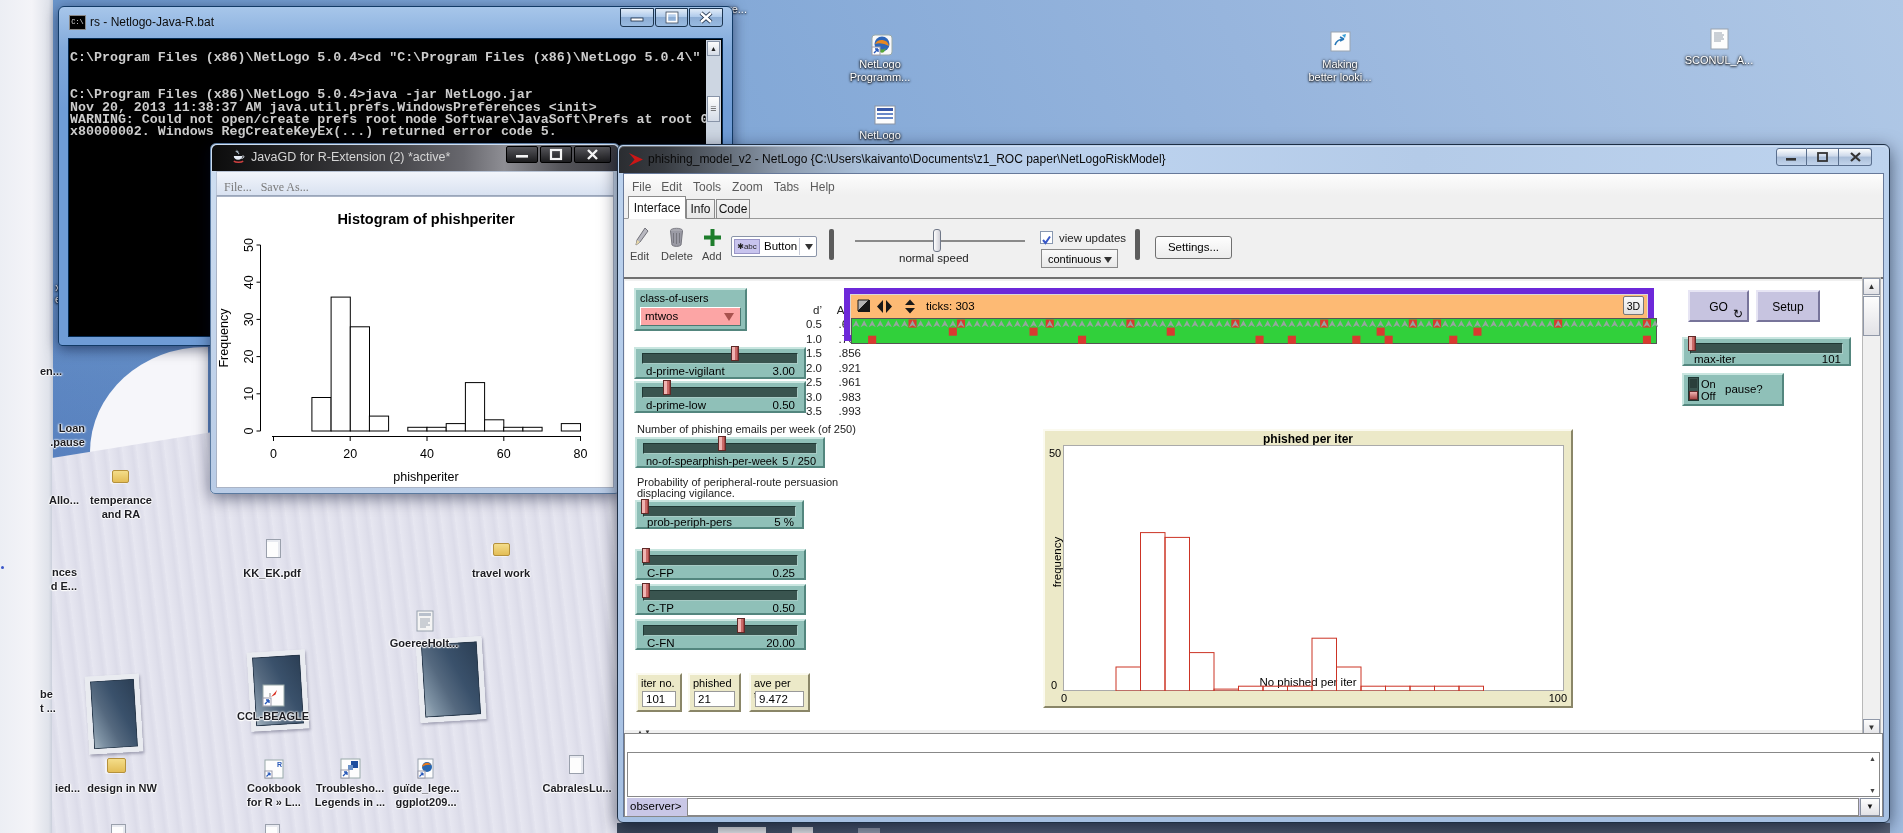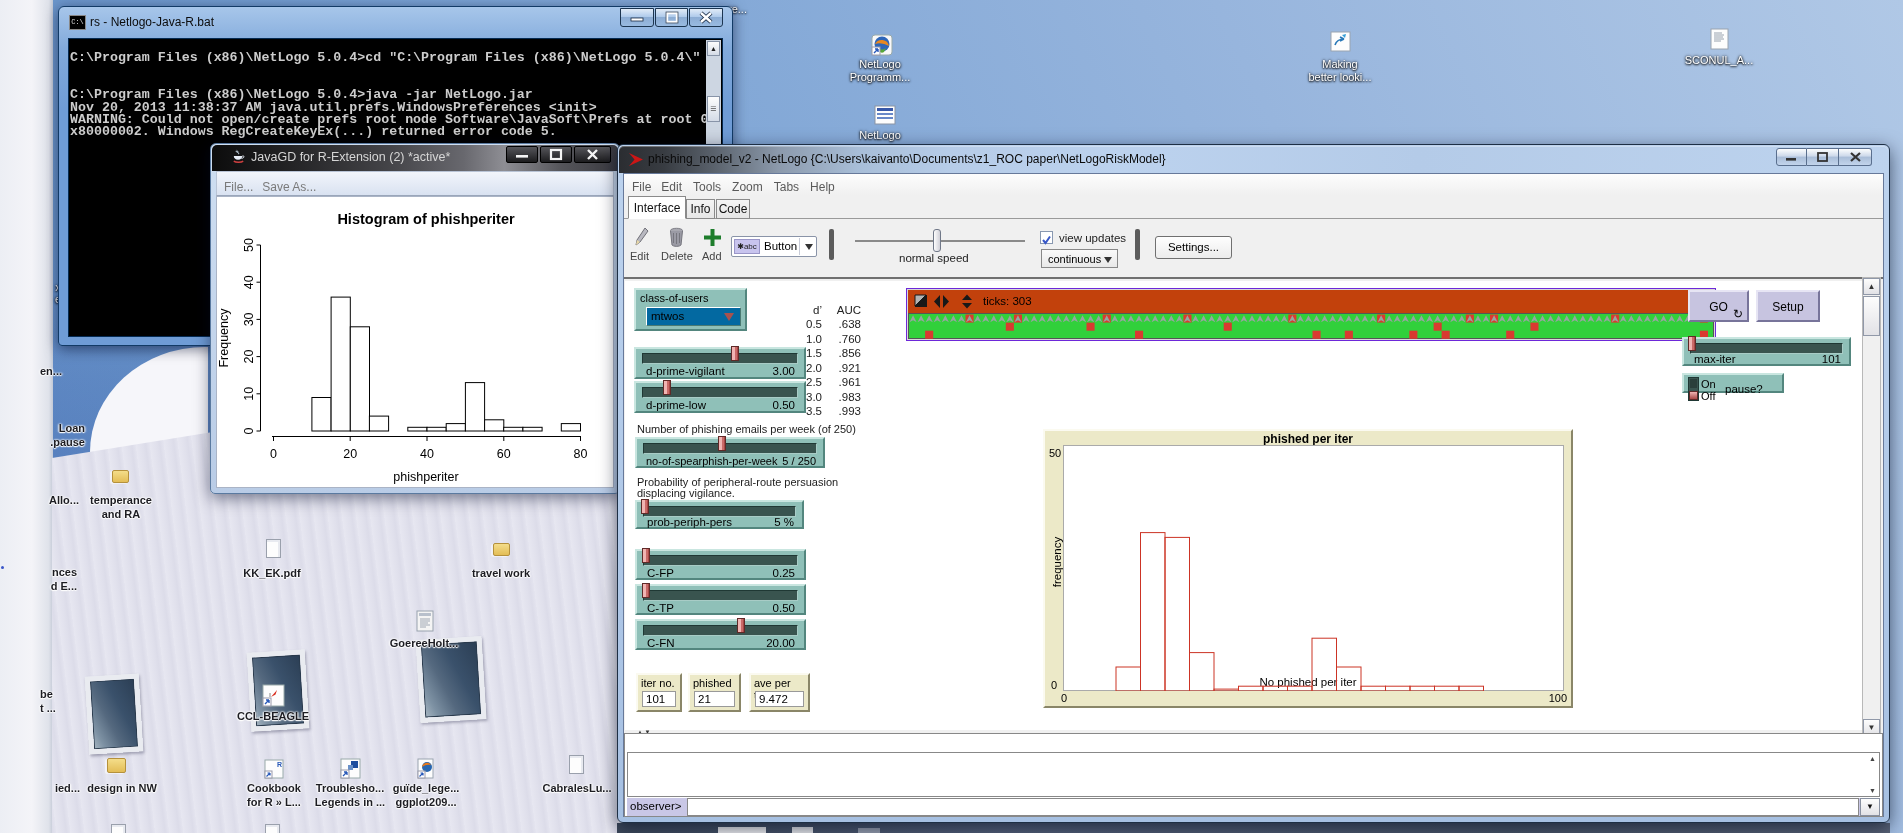--- a/index.html
+++ b/index.html
@@ -27,21 +27,21 @@
 #term .sb .up{position:absolute;left:1px;top:1px;width:13px;height:15px;background:linear-gradient(#fdfdfd,#d4dbe6);border:1px solid #8894a8;font-size:7px;color:#222;text-align:center;line-height:14px;}
 #term .sb .th{position:absolute;left:1px;top:56px;width:13px;height:26px;background:linear-gradient(#fdfdfd,#d4dbe6);border:1px solid #8894a8;font-size:7px;color:#555;text-align:center;line-height:24px;letter-spacing:0;}
 .capgrp{position:absolute;display:flex;}
 .cb{height:19px;border:1px solid #1c3550;background:linear-gradient(180deg,rgba(255,255,255,.65),rgba(255,255,255,.18) 45%,rgba(90,120,160,.25) 50%,rgba(160,190,220,.35));color:#fff;text-align:center;font-size:11px;font-weight:bold;line-height:17px;text-shadow:0 1px 1px #123;}
 
 #jgd{position:absolute;left:210px;top:143px;width:410px;height:351px;background:linear-gradient(180deg,#cfdff2,#b9cce6);border:1px solid #5a7aa0;border-radius:6px 6px 5px 5px;box-shadow:0 4px 16px rgba(0,10,40,.5);}
 #jgd .tbar{position:absolute;left:1px;top:1px;right:1px;height:26px;border-radius:5px 5px 0 0;background:linear-gradient(90deg,#0c0c0c 0%,#242426 20%,#46464a 45%,#68686e 62%,#8e8e94 72%,#55555a 86%,#3a3a40 100%);}
 #jgd .ttext{position:absolute;left:40px;top:6px;color:#d6d6d6;font-size:12.5px;}
 #jgd .jic{position:absolute;left:20px;top:5px;width:15px;height:16px;}
 #jgd .menu{position:absolute;left:5px;top:27px;right:5px;height:25px;background:linear-gradient(#f2f5fb,#d9e2f1);border:1px solid #b9c4d6;border-bottom:1px solid #9aa6ba;}
-#jgd .menu span{color:#7a7a7a;font-size:12px;position:relative;top:5px;}
+#jgd .menu span{color:#7a7a7a;font-size:12px;position:relative;top:5px;font-family:Liberation Serif, serif;}
 #jgd .body{position:absolute;left:5px;top:52px;right:5px;bottom:5px;background:#fff;border:1px solid #aab4c6;}
 
 #nl{position:absolute;left:617px;top:144px;width:1273px;height:679px;border-radius:6px;background:linear-gradient(180deg,#bdd3ee,#a6c0e2);border:1px solid #1e2f44;box-shadow:0 5px 18px rgba(0,10,30,.6);}
 #nl .tbar{position:absolute;left:1px;top:1px;right:1px;height:27px;border-radius:5px 5px 0 0;background:linear-gradient(90deg,#2b2d31 0px,#383c42 45px,#5a626c 95px,#8c9aac 160px,#a8bed8 240px,#b6cce8 330px,#bcd2ee 500px,#b4cbe8 800px,#bdd3ee 1271px);box-shadow:inset 0 1px 0 rgba(255,255,255,.3);}
 #nl .ttext{position:absolute;left:30px;top:7px;font-size:12px;color:#0a0a0a;}
 #nl .nlic{position:absolute;left:9px;top:6px;width:17px;height:16px;}
 #nl .frame{position:absolute;left:5px;top:28px;right:5px;bottom:5px;background:#f0f0f0;border:1px solid #67799a;}
 #nl .menubar{position:absolute;left:0;top:0;right:0;height:21px;background:linear-gradient(#fdfdfd,#f0f0f0);}
 #nl .menubar span{font-size:12px;color:#5a5a5a;position:relative;top:3px;margin-right:0px;}
 #nl .tabrow{position:absolute;left:0;top:21px;right:0;height:24px;background:#f0f0f0;border-bottom:1px solid #9a9a9a;}
@@ -336,21 +336,21 @@
   <div class="tbl" style="left:1059px;top:232px;font-size:11.5px;">view updates</div>
   <div class="abs" style="left:1041px;top:249px;width:77px;height:19px;background:linear-gradient(#fafafa,#e8e8e8);border:1px solid #888;">
     <div class="abs" style="left:6px;top:3px;font-size:11px;">continuous</div>
     <div class="abs" style="right:5px;top:7px;width:0;height:0;border:4px solid transparent;border-top:6px solid #333;"></div>
   </div>
   <div class="abs" style="left:1135px;top:229px;width:5px;height:31px;background:#5c5c5c;border-radius:2px;"></div>
   <div class="abs" style="left:1155px;top:236px;width:77px;height:23px;background:linear-gradient(#fefefe,#ececec);border:1px solid #707070;border-radius:3px;font-size:11.5px;text-align:center;line-height:21px;">Settings...</div>
 
   <div class="nlw" style="left:634px;top:288px;width:113px;height:43px;">
     <div class="wlab" style="left:4px;top:2px;font-size:11px;">class-of-users</div>
-    <div class="abs" style="left:10px;top:17px;right:4px;height:19px;background:#0369a1;border-top:1px solid #fff;border-left:1px solid #fff;border-bottom:1px solid #4a7a72;border-right:1px solid #4a7a72;">
+    <div class="abs" style="left:4px;top:17px;right:4px;height:19px;background:#fca5a5;border-top:1px solid #fff;border-left:1px solid #fff;border-bottom:1px solid #4a7a72;border-right:1px solid #4a7a72;">
       <div class="abs" style="left:4px;top:2px;font-size:11.5px;">mtwos</div>
       <div class="abs" style="right:6px;top:5px;width:0;height:0;border:5.5px solid transparent;border-top:8px solid #a8524e;"></div>
     </div>
   </div>
 
   <div class="tbl" style="left:776px;top:303px;width:46px;font-size:11.5px;line-height:14.45px;text-align:right;white-space:pre;">d’
 0.5
 1.0
 1.5
 2.0
@@ -417,21 +417,21 @@
   </div>
   <div class="mon" style="left:688px;top:673px;width:53px;height:39px;">
     <div class="mlab">phished</div>
       <div class="mval">21</div>
   </div>
   <div class="mon" style="left:749px;top:673px;width:61px;height:39px;">
     <div class="mlab">ave per tick</div>
       <div class="mval">9.472</div>
   </div>
 
-  <div class="abs" style="left:906px;top:288px;width:810px;height:53px;background:#c2410c;border:1px solid #6d28d9;box-shadow:0 0 0 1px #d8d8d8 inset;">
+  <div class="abs" style="left:844px;top:288px;width:810px;height:53px;background:#fdba74;border:6px solid #6d28d9;box-shadow:0 0 0 1px #d8d8d8 inset;">
     <svg class="abs" style="left:7px;top:5px;" width="62" height="15" viewBox="0 0 62 15">
       <path d="M1 1 h12 v12 h-12 Z M1 13 L13 1 L13 13 Z" fill="#181818"></path>
         <path d="M1 1 L12 1 L1 12 Z" fill="#b4b4b4" stroke="#181818"></path>
       <path d="M26 1 L20 7.5 L26 14 Z M29 1 L35 7.5 L29 14 Z" fill="#181818"></path>
       <path d="M48 6 L53 0.5 L58 6 Z M48 9 L53 14.5 L58 9 Z" fill="#181818"></path>
     </svg>
     <div class="abs" style="left:76px;top:6px;font-size:11.5px;color:#000;">ticks: 303</div>
     <div class="abs" style="right:4px;top:2px;width:21px;height:19px;background:linear-gradient(#fafafa,#e0e0e0);border:1px solid #777;border-radius:2px;font-size:10.5px;text-align:center;line-height:18px;">3D</div>
     <div id="world" class="abs" style="left:1px;top:24px;width:806px;height:26px;background:#31d03b;border:1px solid #555;">
         <svg class="abs" style="left:0;top:0;" width="806" height="26" viewBox="0 0 806 26">
@@ -568,21 +568,21 @@
   <div class="nlbtn" style="left:1688px;top:290px;width:61px;height:32px;line-height:30px;">GO<span style="position:absolute;right:4px;bottom:0px;font-size:12px;line-height:12px;">↻</span></div>
   <div class="nlbtn" style="left:1756px;top:290px;width:64px;height:32px;line-height:30px;">Setup</div>
 
   <div class="nlw" style="left:1682px;top:337px;width:169px;height:29px;">
     <div class="strack"></div>
       <div class="sknob" style="left:4px;"></div>
     <div class="wlab" style="left:10px;top:14px;">max-iter</div>
     <div class="wlab" style="right:8px;top:14px;">101</div>
   </div>
 
-  <div class="nlw" style="left:1682px;top:373px;width:102px;height:20px;">
+  <div class="nlw" style="left:1682px;top:373px;width:102px;height:33px;">
     <div class="abs" style="left:4px;top:2px;width:11px;height:24px;background:#39544f;border:1px solid #1f3834;">
       <div class="abs" style="left:1px;top:1px;width:7px;height:9px;background:#2a3f3b;"></div>
       <div class="abs" style="left:0px;top:13px;width:9px;height:9px;background:linear-gradient(#f0b4b2,#a84846);border:1px solid #5f2a28;"></div>
     </div>
     <div class="wlab" style="left:17px;top:3px;font-size:11px;">On</div>
     <div class="wlab" style="left:17px;top:15px;font-size:11px;">Off</div>
     <div class="wlab" style="left:41px;top:8px;">pause?</div>
   </div>
 
   <div class="abs" style="left:1043px;top:429px;width:530px;height:279px;background:#ece9c8;border-top:2px solid #fbfaf0;border-left:2px solid #fbfaf0;border-bottom:2px solid #8a8668;border-right:2px solid #8a8668;">

